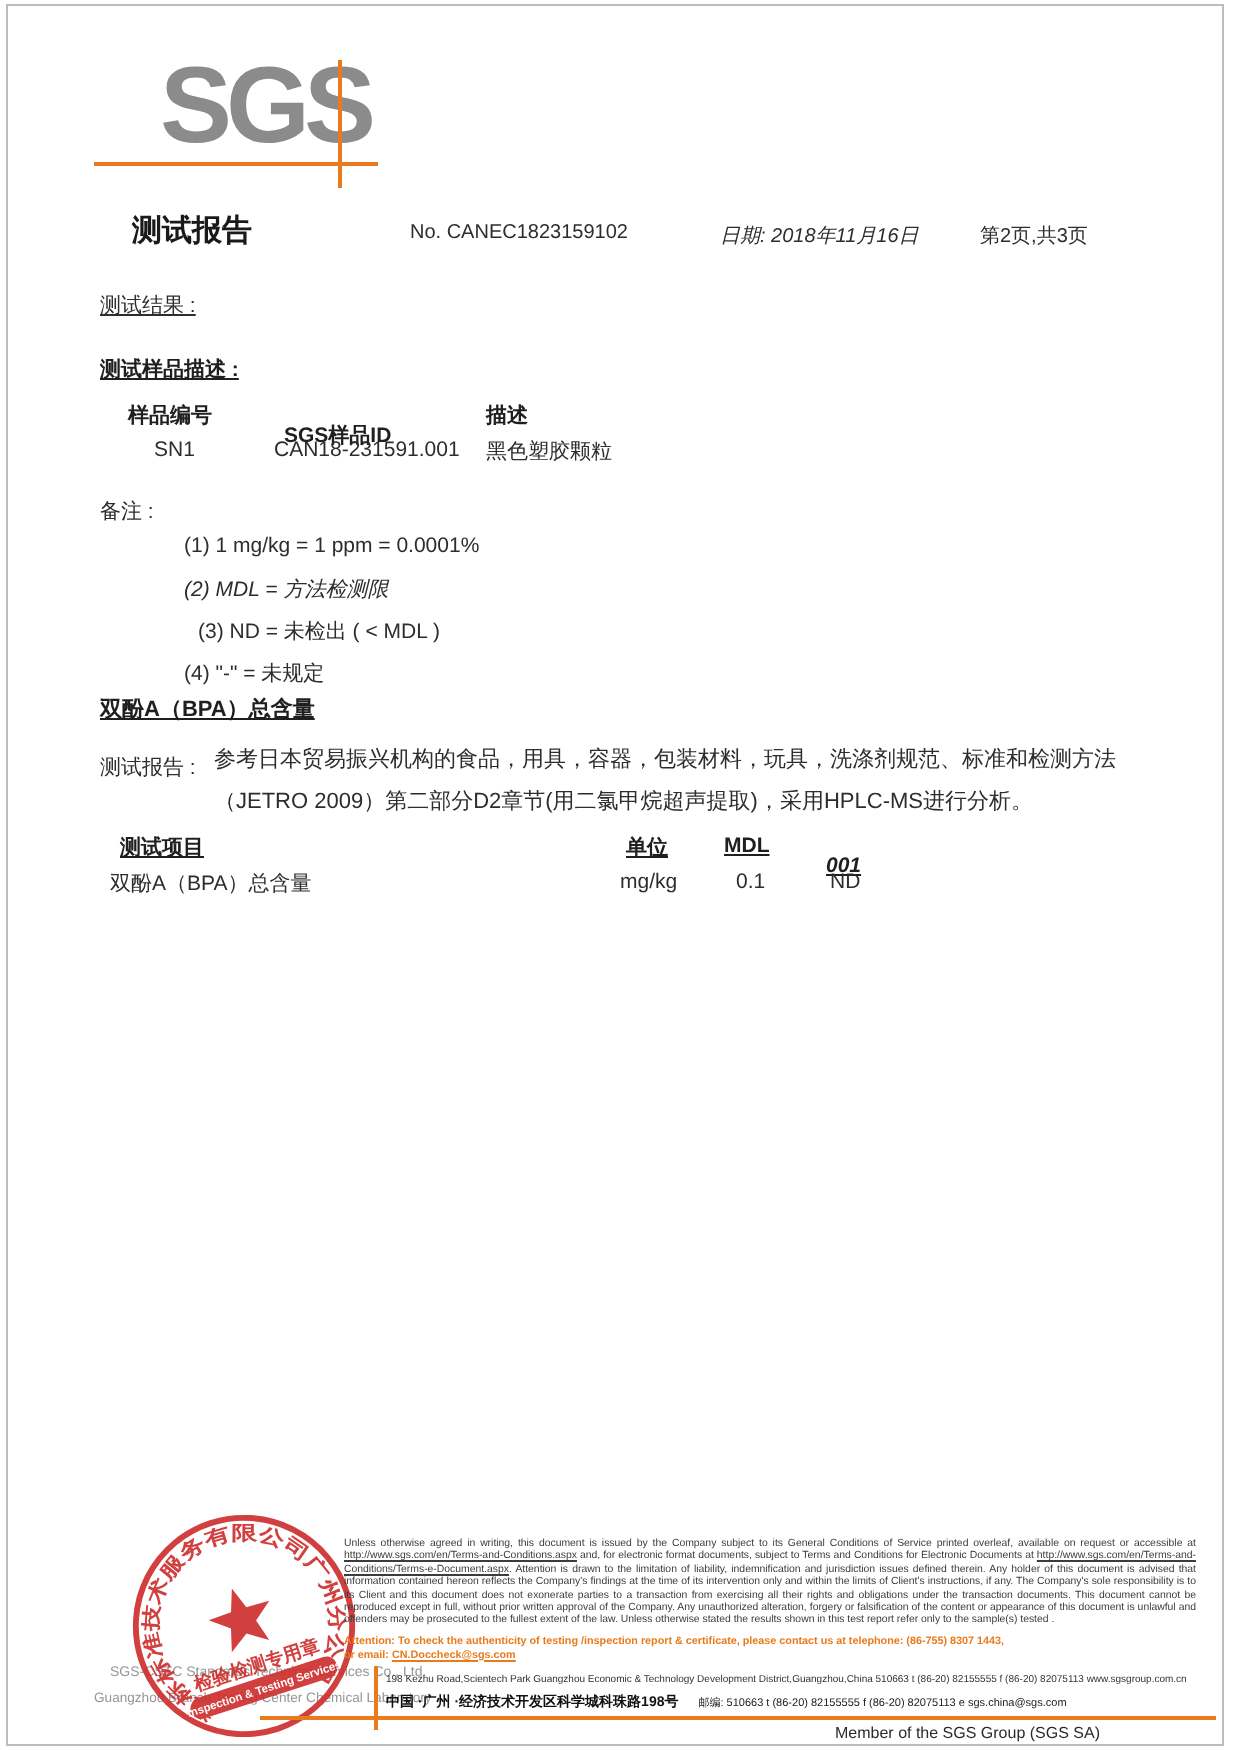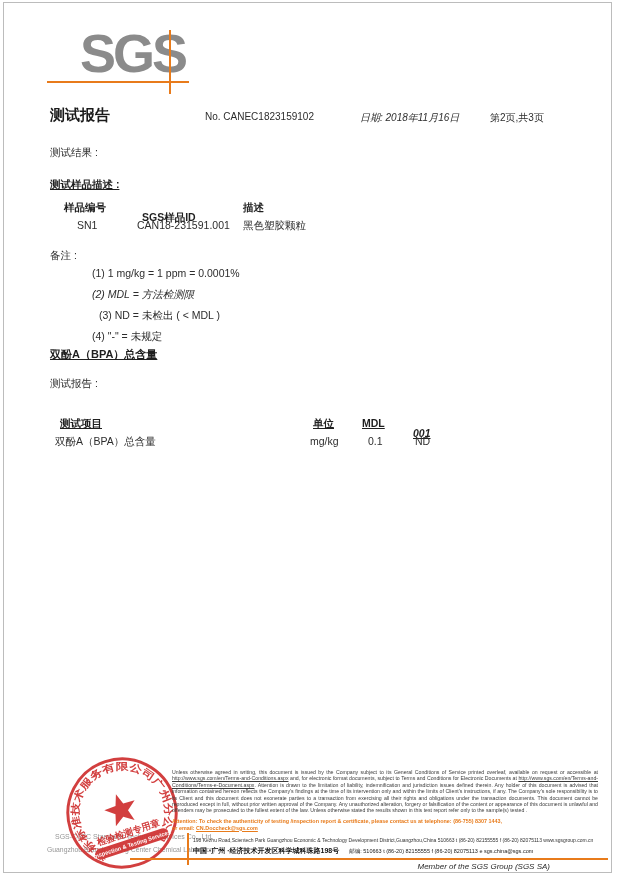--- a/index.html
+++ b/index.html
@@ -3,71 +3,72 @@
 <meta charset="utf-8">
 <style>
   html,body{margin:0;padding:0;background:#ffffff;}
   .page{position:relative;width:619px;height:875px;background:#fff;overflow:hidden;
         font-family:"Liberation Sans","DejaVu Sans",sans-serif;color:#2d2d2d;}
   .frame{position:absolute;left:3px;top:2px;width:607px;height:869px;border:1px solid #bcbcbc;}
   .abs{position:absolute;white-space:nowrap;}
   .wrap{white-space:normal;}
   .sgs-logo{font-size:54px;line-height:1;font-weight:bold;color:#8b8b8b;letter-spacing:-3px;}
   .oline{background:#e87b1b;}
-  .title{font-size:15px;font-weight:bold;color:#1a1a1a;}
+  .title{font-size:15px;font-weight:bold;color:#1a1a1a;margin-left:16px;}
   .hinfo{font-size:10px;color:#2d2d2d;}
   .lbl{font-size:10.5px;color:#2d2d2d;}
   .b{font-weight:bold;color:#1f1f1f;}
   .u{text-decoration:underline;}
   .i{font-style:italic;}
   .cell{font-size:10.5px;}
   .para{font-size:11px;line-height:21px;color:#2d2d2d;}
   .fine{font-size:5.2px;line-height:6.4px;color:#3c3c3c;text-align:justify;}
   .fine a,.fine .lnk{color:#3c3c3c;text-decoration:underline;}
   .att{font-size:5.4px;line-height:6.6px;font-weight:bold;color:#e87b1b;}
   .att .lnk{text-decoration:underline;}
   .company{color:#969696;}
   .addr-en{font-size:5px;color:#333;}
   .addr-cn{font-size:7px;font-weight:bold;color:#111;}
   .addr-cn .rest{font-size:5.5px;font-weight:normal;color:#222;margin-left:10px;}
-  .member{font-size:8px;color:#2b2b2b;font-style:italic;}
+  .member{font-size:8px;color:#2b2b2b;}
 </style>
 </head>
 <body>
 
 <div class="page">
   <div class="frame"></div>
 
   <div class="abs sgs-logo" style="left:80px;top:26px;">SGS</div>
   <div class="abs oline" style="left:47px;top:81px;width:142px;height:2px;"></div>
   <div class="abs oline" style="left:169px;top:30px;width:2px;height:64px;"></div>
 
   <div class="abs title" style="left:50px;top:106px;">测试报告</div>
   <div class="abs hinfo" style="left:205px;top:111px;">No. CANEC1823159102</div>
   <div class="abs hinfo" style="left:360px;top:111px;font-style:italic;">日期: 2018年11月16日</div>
   <div class="abs hinfo" style="left:490px;top:111px;">第2页,共3页</div>
 
-  <div class="abs lbl" style="left:50px;top:146px;">测试结果 :</div>
+  <div class="abs lbl" style="left:50px;top:146px;text-decoration:underline;">测试结果 :</div>
   <div class="abs lbl b u" style="left:50px;top:178px;">测试样品描述 :</div>
 
   <div class="abs cell b" style="left:64px;top:201px;">样品编号</div>
   <div class="abs cell b" style="left:142px;top:211px;text-align:right;">SGS样品ID</div>
   <div class="abs cell b" style="left:243px;top:201px;">描述</div>
   <div class="abs cell" style="left:77px;top:219px;text-align:right;">SN1</div>
   <div class="abs cell" style="left:137px;top:219px;">CAN18-231591.001</div>
   <div class="abs cell" style="left:243px;top:219px;">黑色塑胶颗粒</div>
 
   <div class="abs lbl" style="left:50px;top:249px;">备注 :</div>
   <div class="abs lbl" style="left:92px;top:267px;">(1) 1 mg/kg = 1 ppm = 0.0001%</div>
   <div class="abs lbl" style="left:92px;top:288px;font-style:italic;">(2) MDL = 方法检测限</div>
   <div class="abs lbl" style="left:99px;top:309px;">(3) ND = 未检出 ( &lt; MDL )</div>
   <div class="abs lbl" style="left:92px;top:330px;">(4) "-" = 未规定</div>
 
   <div class="abs lbl b u" style="left:50px;top:347px;font-size:11px;">双酚A（BPA）总含量</div>
   <div class="abs lbl" style="left:50px;top:377px;">测试报告 :</div>
+  <div class="abs para wrap" style="left:107px;top:370px;width:470px;">参考日本贸易振兴机构的食品，用具，容器，包装材料，玩具，洗涤剂规范、标准和检测方法（JETRO 2009）第二部分D2章节(用二氯甲烷超声提取)，采用HPLC-MS进行分析。</div>
 
   <div class="abs cell b u" style="left:60px;top:417px;">测试项目</div>
   <div class="abs cell b u" style="left:313px;top:417px;">单位</div>
   <div class="abs cell b u" style="left:362px;top:417px;">MDL</div>
   <div class="abs cell b u i" style="left:413px;top:427px;text-align:center;">001</div>
   <div class="abs cell" style="left:55px;top:435px;">双酚A（BPA）总含量</div>
   <div class="abs cell" style="left:310px;top:435px;">mg/kg</div>
   <div class="abs cell" style="left:368px;top:435px;">0.1</div>
   <div class="abs cell" style="left:415px;top:435px;">ND</div>
 

